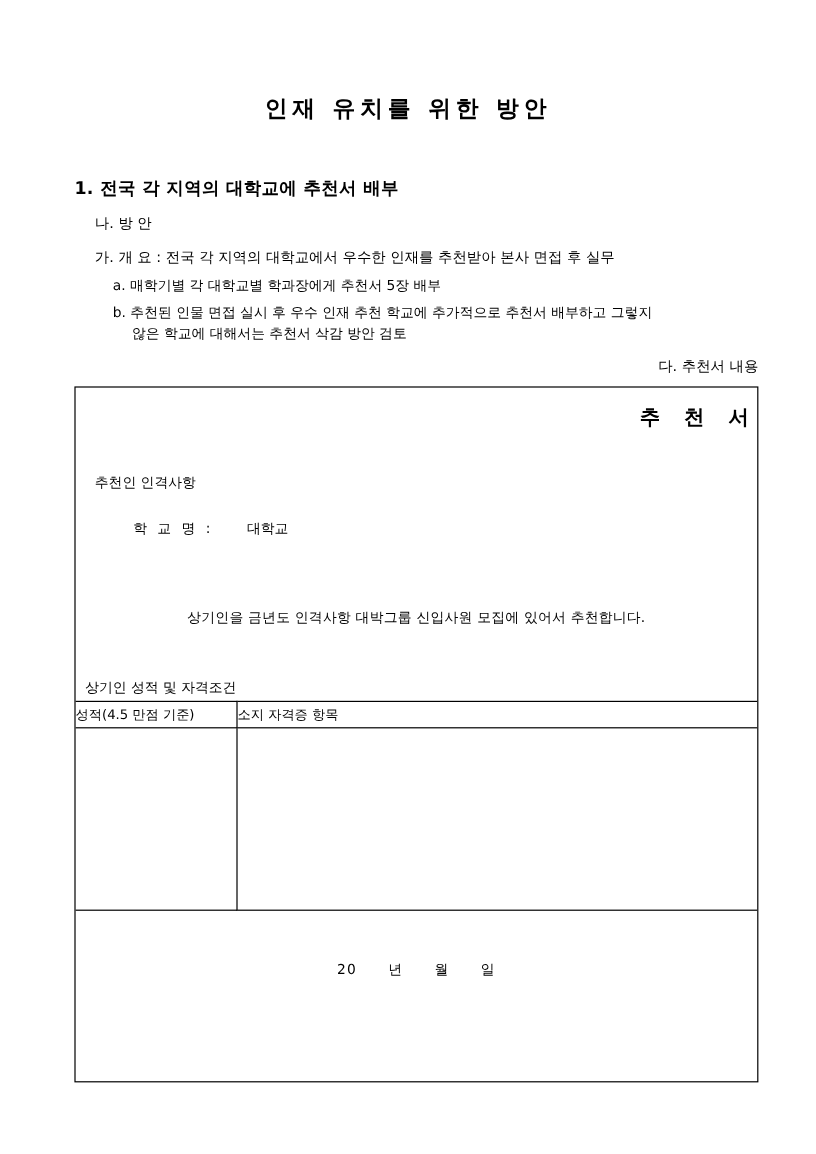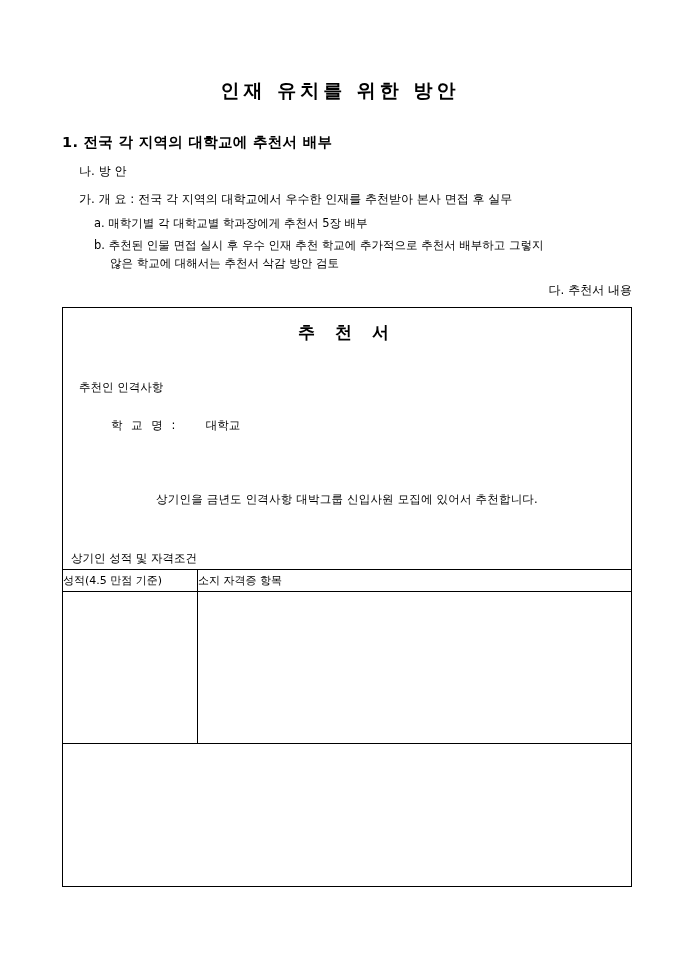--- a/index.html
+++ b/index.html
@@ -23,21 +23,21 @@
     padding: 0;
   }
   .doc-title {
     text-align: center;
     font-size: 19px;
     font-weight: bold;
     letter-spacing: 4px;
     margin-top: 78px;
   }
   .section {
-    margin-top: 29px;
+    margin-top: 44px;
     padding-left: 62px;
     padding-right: 48px;
   }
   .sec-heading {
     font-size: 14.5px;
     font-weight: bold;
     letter-spacing: 0.3px;
   }
   .lvl1 {
     font-size: 12px;
@@ -73,21 +73,21 @@
 
   
   .form-box {
     position: relative;
     margin: 8px 48px 0 62px;
     border: 1px solid #000;
     box-sizing: border-box;
     height: 580px;
   }
   .form-title {
-    text-align: center;
+    text-align: right;
     font-size: 17px;
     font-weight: bold;
     letter-spacing: 7px;
     margin-top: 13px;
   }
   .form-sub {
     font-size: 11.5px;
     margin-top: 36px;
     padding-left: 16px;
   }
@@ -220,20 +220,23 @@
         </tr>
       </thead>
       <tbody>
         <tr>
           <td class="c1 body"></td>
           <td class="body"></td>
         </tr>
       </tbody>
     </table>
 
+    <div class="date-line">
+      <span>20</span><span class="sp"></span><span>년</span><span class="sp"></span><span>월</span><span class="sp"></span><span>일</span>
+    </div>
 
     <div class="signer">
       <div class="row">
         
       </div>
 
     </div>
 
   </div>
 

